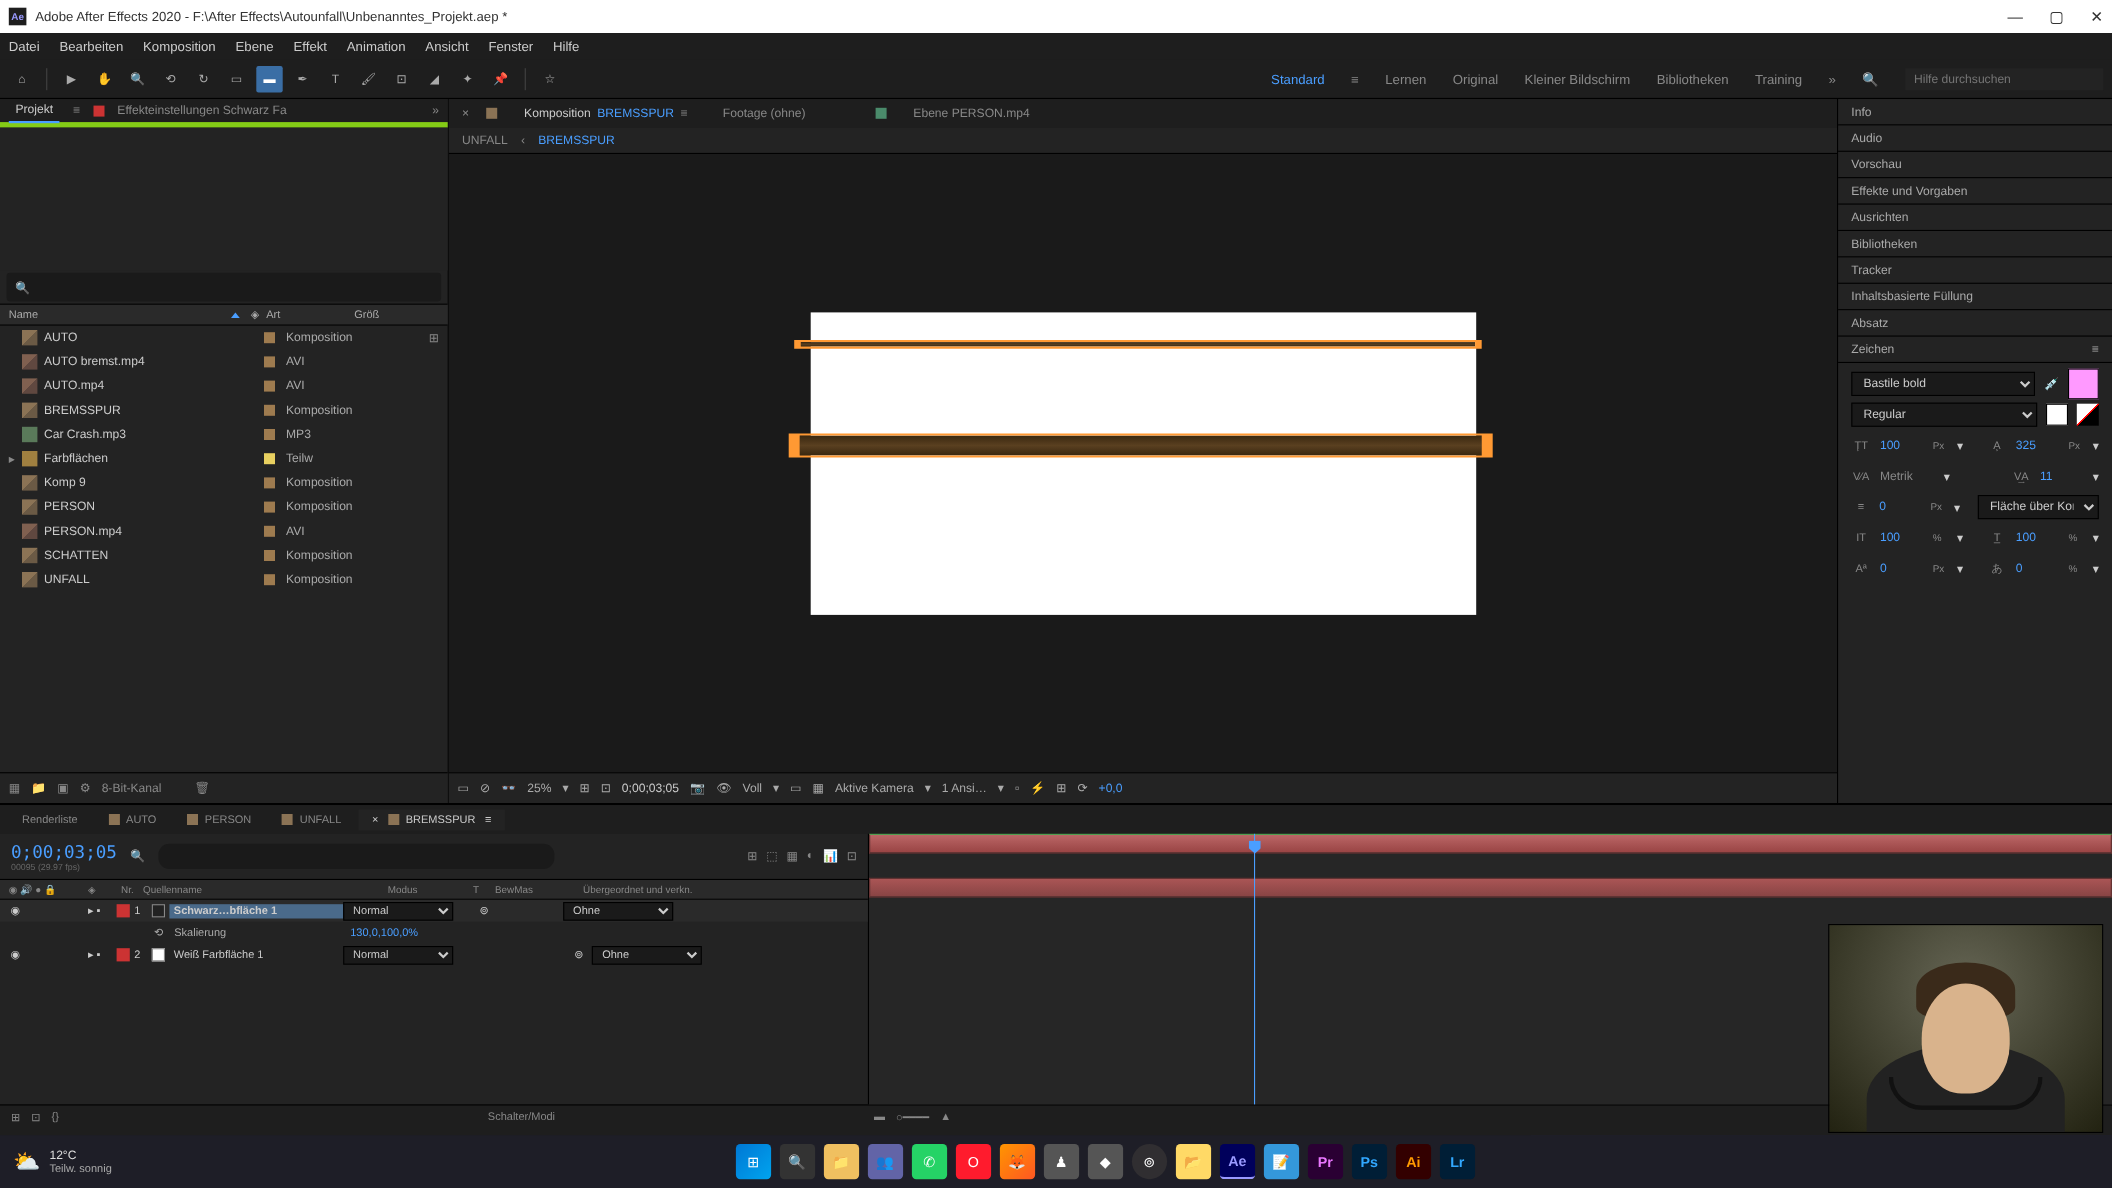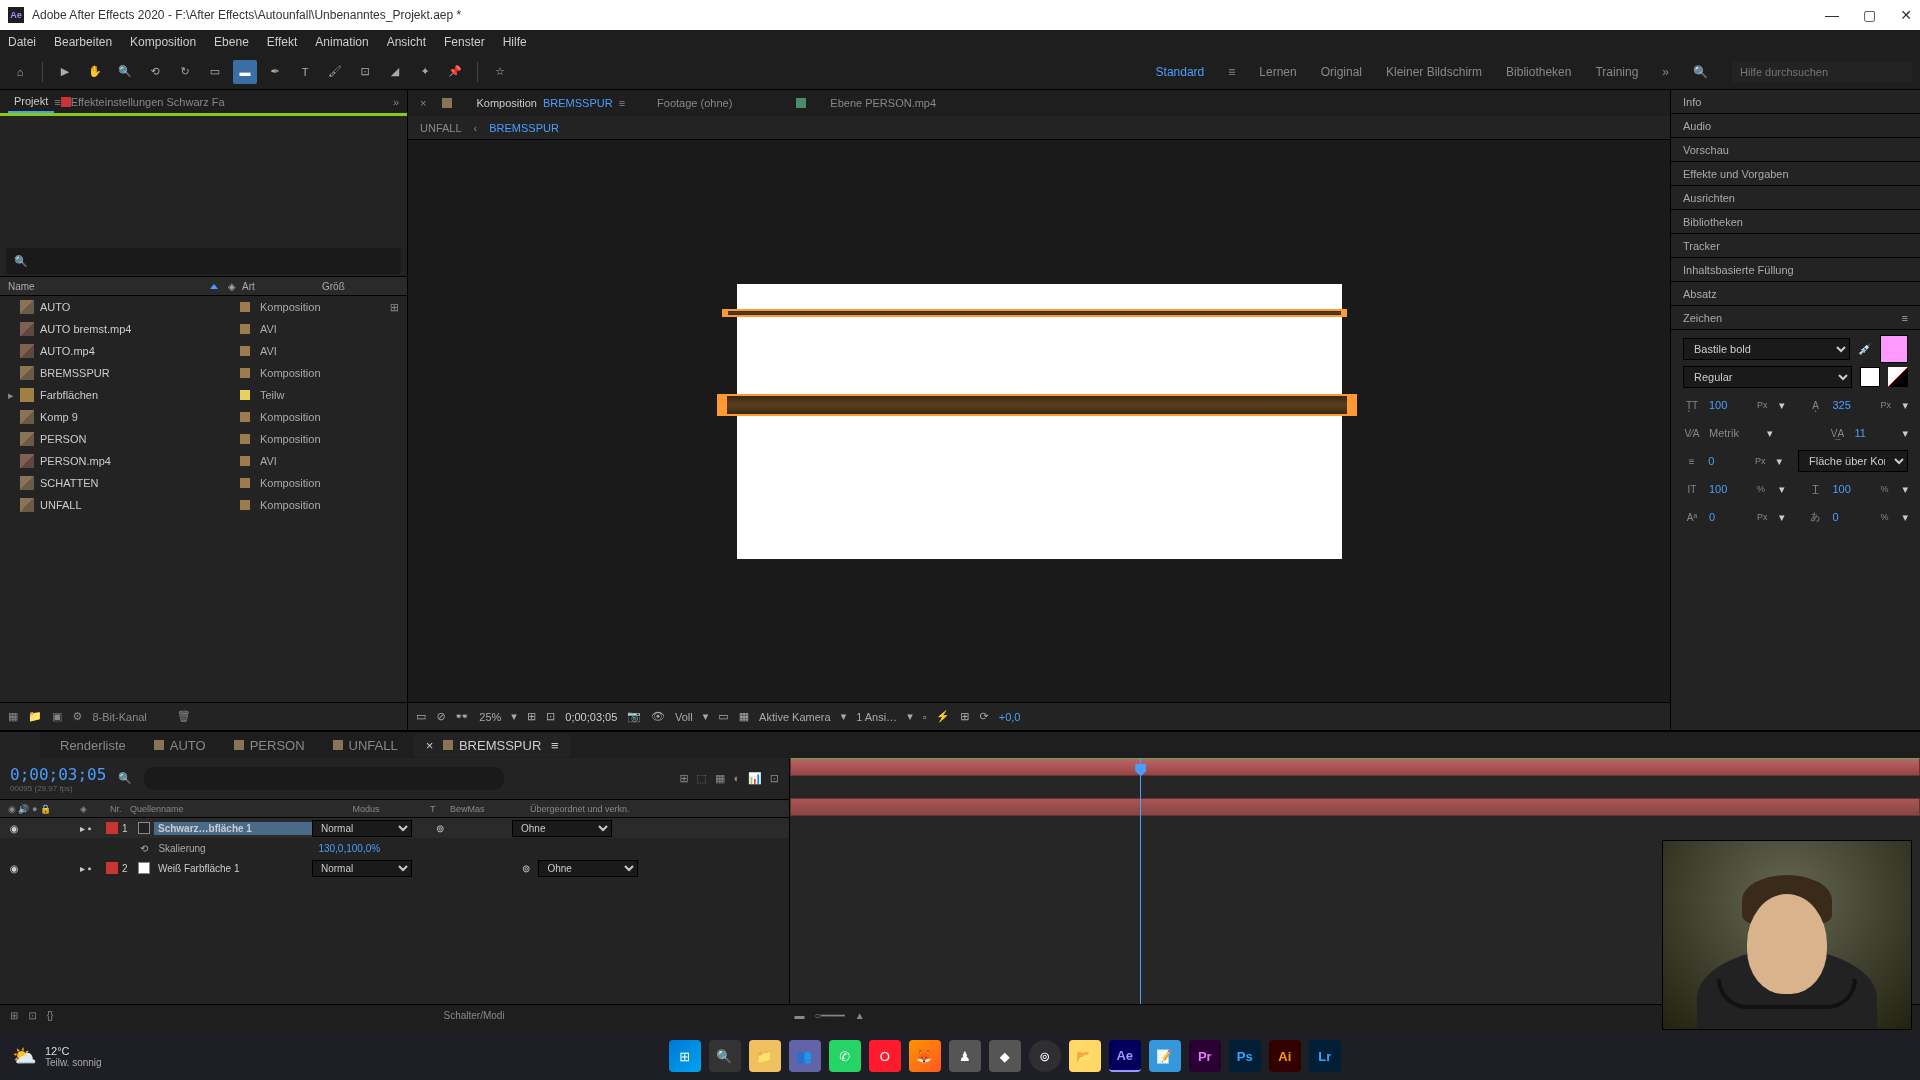--- a/index.html
+++ b/index.html
@@ -23,21 +23,21 @@
 .workspaces { margin-left: auto; display: flex; gap: 24px; align-items: center; }
 .workspaces span { color: #888; cursor: pointer; font-size: 12px; }
 .workspaces .active { color: #4a9eff; }
 .help-search { background: #232323; border: none; color: #ccc; padding: 4px 8px; width: 180px; font-size: 11px; }
 
 
 .main { display: flex; height: 640px; }
 
 
 .project-panel { width: 408px; background: #232323; border-right: 1px solid #000; display: flex; flex-direction: column; }
-.panel-tabs { height: 26px; background: #1e1e1e; display: flex; align-items: center; padding: 0 8px; font-size: 11px; border-bottom: 3px solid #84cc16; }
+.panel-tabs { height: 26px; background: #1e1e1e; display: flex; align-items: center; padding: 0 8px; gap: 12px; font-size: 11px; border-bottom: 5px solid #84cc16; }
 .panel-tab { color: #888; cursor: pointer; padding: 4px 6px; }
 .panel-tab.active { color: #ccc; border-bottom: 2px solid #4a9eff; }
 .effect-settings { color: #888; font-size: 11px; }
 .project-preview { height: 130px; background: #232323; }
 .project-search { height: 26px; background: #1a1a1a; display: flex; align-items: center; padding: 0 8px; margin: 2px 6px; border-radius: 3px; }
 .project-header { height: 20px; background: #2a2a2a; display: flex; align-items: center; padding: 0 8px; font-size: 10px; color: #aaa; border-top: 1px solid #000; border-bottom: 1px solid #000; }
 .project-header .col-name { width: 220px; display: flex; align-items: center; gap: 6px; }
 .project-header .col-name::after { content: ''; width: 0; height: 0; border-left: 4px solid transparent; border-right: 4px solid transparent; border-bottom: 5px solid #4a9eff; margin-left: auto; margin-right: 10px; }
 .project-header .col-type { width: 80px; }
 .project-list { flex: 1; overflow-y: auto; }
@@ -73,21 +73,21 @@
 .char-panel { padding: 8px 12px; }
 .char-row { display: flex; align-items: center; gap: 8px; margin-bottom: 6px; height: 22px; }
 .char-select { background: #1a1a1a; border: 1px solid #000; color: #ccc; padding: 3px 6px; font-size: 11px; flex: 1; }
 .char-swatch { width: 28px; height: 28px; background: #ff99ff; border: 1px solid #000; }
 .char-input { width: 40px; background: transparent; border: none; color: #4a9eff; font-size: 11px; }
 .char-label { color: #888; font-size: 9px; width: 14px; }
 .char-icon { width: 18px; height: 16px; color: #888; display: flex; align-items: center; justify-content: center; font-size: 10px; }
 
 
 .timeline { height: 296px; background: #232323; border-top: 2px solid #000; display: flex; flex-direction: column; }
-.timeline-tabs { height: 26px; background: #1e1e1e; display: flex; align-items: center; padding: 0 8px; gap: 4px; font-size: 13px; margin-left: 40px; }
+.timeline-tabs { height: 26px; background: #1e1e1e; display: flex; align-items: center; padding: 0 8px; gap: 4px; font-size: 10px; }
 .tl-tab { padding: 4px 12px; color: #888; cursor: pointer; display: flex; align-items: center; gap: 6px; }
 .tl-tab.active { background: #232323; color: #ccc; }
 .tl-tab .comp-mark { width: 10px; height: 10px; background: #8b7355; }
 .timeline-body { flex: 1; display: flex; }
 .tl-left { width: 790px; display: flex; flex-direction: column; border-right: 1px solid #000; }
 .tl-time-row { height: 42px; display: flex; align-items: center; padding: 0 10px; gap: 12px; border-bottom: 1px solid #000; }
 .timecode { color: #4a9eff; font-size: 16px; font-family: monospace; }
 .tl-search { background: #1a1a1a; border: none; padding: 4px 20px 4px 8px; color: #ccc; width: 360px; border-radius: 10px; }
 .tl-tool-btns { margin-left: auto; display: flex; gap: 8px; color: #888; }
 .tl-columns { height: 18px; background: #2a2a2a; display: flex; align-items: center; font-size: 9px; color: #888; padding: 0 4px; border-bottom: 1px solid #000; }
@@ -249,20 +249,27 @@
           <span class="proj-type">AVI</span>
         </div>
         <div class="project-item">
           <span style="width:12px;color:#888;">  </span>
           <span class="proj-icon icon-comp"></span>
           <span class="proj-name">BREMSSPUR</span>
           <span class="proj-color" style="background:#9e7b4f;"></span>
           <span class="proj-type">Komposition</span>
         </div>
         <div class="project-item">
+          <span style="width:12px;color:#888;">  </span>
+          <span class="proj-icon icon-mp3"></span>
+          <span class="proj-name">Car Crash.mp3</span>
+          <span class="proj-color" style="background:#9e7b4f;"></span>
+          <span class="proj-type">MP3</span>
+        </div>
+        <div class="project-item">
           <span style="width:12px;color:#888;">▸ </span>
           <span class="proj-icon icon-folder"></span>
           <span class="proj-name">Farbflächen</span>
           <span class="proj-color" style="background:#e8d060;"></span>
           <span class="proj-type">Teilw</span>
         </div>
         <div class="project-item">
           <span style="width:12px;color:#888;">  </span>
           <span class="proj-icon icon-comp"></span>
           <span class="proj-name">Komp 9</span>

